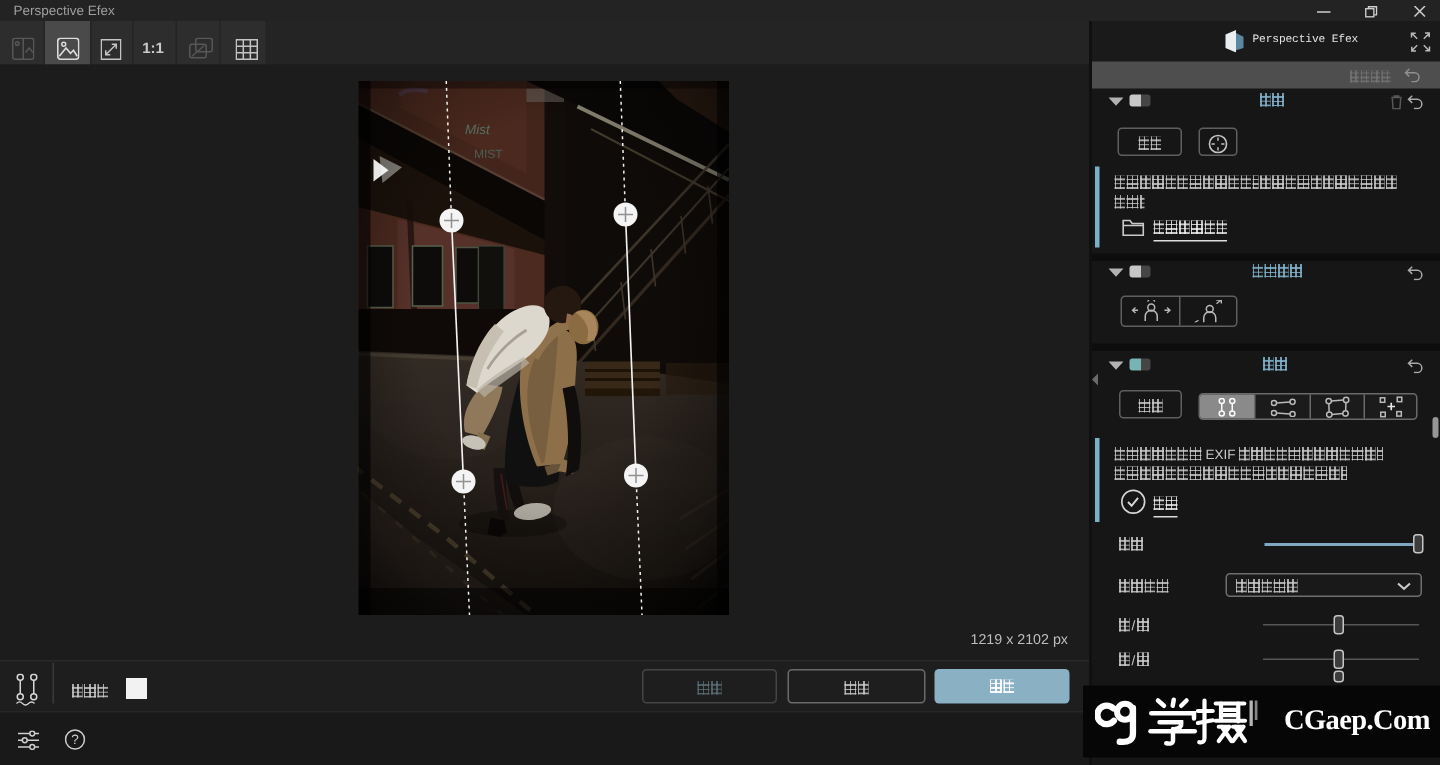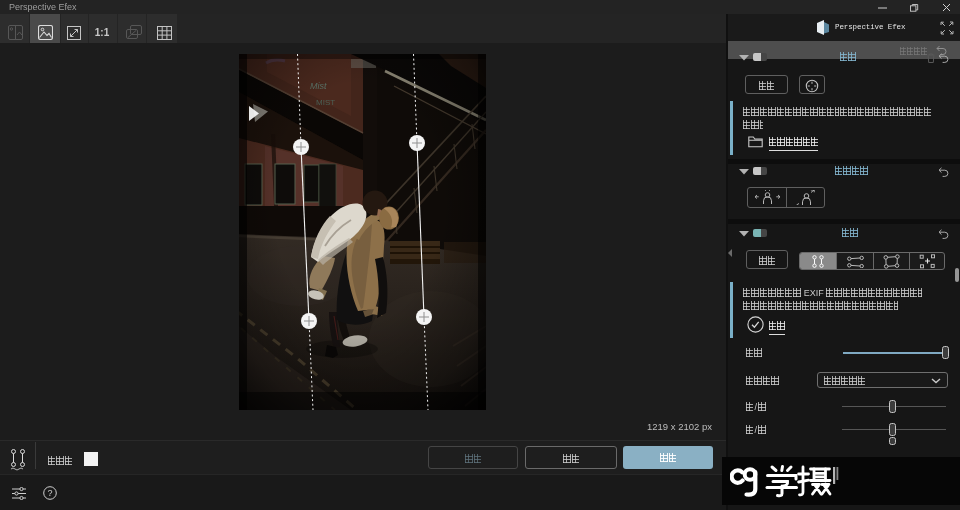--- a/index.html
+++ b/index.html
@@ -280,21 +280,21 @@
       </g>
     </svg>
   </div>
 
   <div class="abs" style="left:2px;top:27px;width:232px;height:18px;background:#4e4e4e">
     <span class="zt dim zs abs" style="left:172px;top:6px"><i class="zc"></i><i class="zc"></i><i class="zc"></i><i class="zc"></i></span>
     <svg class="abs" style="left:208px;top:4px" width="11" height="10" viewBox="0 0 11 10">
           <path d="M3.5 1 L1 3.5 l2.5 2.5 M1 3.5 h6 a3 3 0 0 1 0 6 h-2" fill="none" stroke="#909090"></path>
         </svg>
   </div>
-  <div id="panelbody" class="abs" style="left:2px;top:33px;width:232px;height:321px;font-size:10px">
+  <div id="panelbody" class="abs" style="left:2px;top:43px;width:232px;height:321px;font-size:10px">
 
     <svg class="abs" style="left:11px;top:7px" width="10" height="7" viewBox="0 0 10 7">
           <polygon points="0,1 10,1 5,6.5" fill="#b2b2b2"></polygon>
         </svg>
     <div class="abs" style="left:25px;top:6px;width:14px;height:8px;border-radius:2px;background:linear-gradient(90deg,#c7c7c7 0 54%,#454545 54%)"></div>
     <span class="zt blue abs" style="left:112px;top:5px"><i class="zc"></i><i class="zc"></i></span>
     <svg class="abs" style="left:199px;top:6px" width="8" height="10" viewBox="0 0 8 10">
           <g stroke="#585858" fill="none">
             <path d="M0.5 2 h7 M2.5 2 V1 h3 v1"></path>
             <path d="M1.2 2.5 l0.5 7 h4.6 l0.5-7"></path>
@@ -462,14 +462,15 @@
           <path d="M95.5 5 V17"></path>
       <path d="M85 9.3 H94.5"></path>
           <path d="M85 12.8 H94.5"></path>
           <path d="M80.5 16.5 H100"></path>
       <path d="M82.5 20.5 H89.5 M89.5 20.5 L82.5 30 M84.5 20.5 L91 30"></path>
       <path d="M92 20.5 H99 M99 20.5 L92 30 M93.5 20.5 L100 30"></path>
     </g>
     <rect x="103" y="3" width="2.2" height="17" fill="#fff" opacity=".7"></rect>
     <rect x="106.5" y="3" width="1.8" height="13" fill="#c9c9c9" opacity=".65"></rect>
   </svg>
+  <div class="abs" style="left:134px;top:13px;font-family:'Liberation Serif',serif;font-weight:bold;font-size:19px;color:#fff;letter-spacing:-0.4px">CGaep.Com</div>
 </div>
 
 </div>
 </body></html>

